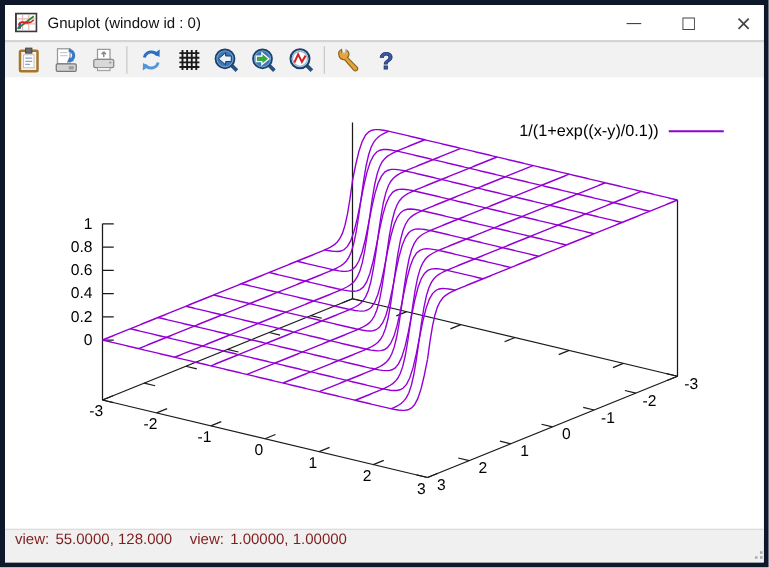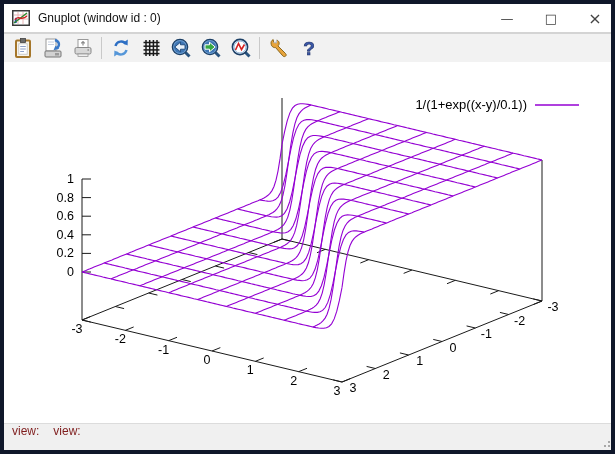--- a/index.html
+++ b/index.html
@@ -229,21 +229,23 @@
         <polyline points="122.4,250.0 125.0,250.6 127.6,251.2 130.2,251.9 132.8,252.5 135.4,253.1 138.0,253.7 140.6,254.3 143.2,255.0 145.8,255.6 148.4,256.2 151.0,256.8 153.6,257.4 156.2,258.1 158.8,258.7 161.4,259.3 164.0,259.9 166.6,260.5 169.2,261.2 171.8,261.8 174.4,262.4 177.0,263.0 179.6,263.6 182.2,264.3 184.8,264.9 187.4,265.5 190.0,266.1 192.6,266.7 195.2,267.4 197.8,268.0 200.4,268.6 203.0,269.2 205.6,269.8 208.2,270.5 210.8,271.1 213.4,271.7 216.0,272.3 218.6,272.9 221.2,273.6 223.8,274.2 226.4,274.8 229.0,275.4 231.6,276.0 234.2,276.7 236.8,277.3 239.4,277.9 242.0,278.5 244.6,279.1 247.2,279.8 249.8,280.4 252.4,281.0 255.0,281.6 257.6,282.2 260.2,282.9 262.8,283.5 265.4,284.1 268.0,284.7 270.6,285.3 273.2,286.0 275.8,286.6 278.4,287.2 281.0,287.8 283.6,288.4 286.2,289.0 288.8,289.7 291.4,290.3 294.0,290.8 296.6,291.4 299.2,291.9 301.8,292.3 304.4,292.5 307.0,292.5 309.6,291.8 312.2,290.3 314.8,287.1 317.4,281.7 320.0,273.3 322.6,261.9 325.2,248.8 327.8,236.2 330.4,226.0 333.0,219.0 335.6,214.7 338.2,212.3 340.8,211.3 343.4,210.9 346.0,211.0 348.6,211.3 351.2,211.8 353.8,212.3 356.4,212.9 359.0,213.5 361.6,214.1 364.2,214.7 366.8,215.3 369.4,215.9 372.0,216.5 374.6,217.1 377.2,217.8 379.8,218.4 382.4,219.0" fill="none" stroke="#9400d3" stroke-width="1.1"></polyline>
         <polyline points="100.2,259.0 102.8,259.6 105.4,260.2 108.0,260.9 110.6,261.5 113.2,262.1 115.8,262.7 118.4,263.3 121.0,264.0 123.6,264.6 126.2,265.2 128.8,265.8 131.4,266.4 134.0,267.1 136.6,267.7 139.2,268.3 141.8,268.9 144.4,269.5 147.0,270.2 149.6,270.8 152.2,271.4 154.8,272.0 157.4,272.6 160.0,273.3 162.6,273.9 165.2,274.5 167.8,275.1 170.4,275.7 173.0,276.4 175.6,277.0 178.2,277.6 180.8,278.2 183.4,278.8 186.0,279.5 188.6,280.1 191.2,280.7 193.8,281.3 196.4,281.9 199.0,282.6 201.6,283.2 204.2,283.8 206.8,284.4 209.4,285.0 212.0,285.7 214.6,286.3 217.2,286.9 219.8,287.5 222.4,288.1 225.0,288.8 227.6,289.4 230.2,290.0 232.8,290.6 235.4,291.2 238.0,291.9 240.6,292.5 243.2,293.1 245.8,293.7 248.4,294.3 251.0,295.0 253.6,295.6 256.2,296.2 258.8,296.8 261.4,297.4 264.0,298.1 266.6,298.7 269.2,299.3 271.8,299.9 274.4,300.5 277.0,301.2 279.6,301.8 282.2,302.4 284.8,303.0 287.4,303.6 290.0,304.3 292.6,304.9 295.2,305.5 297.8,306.1 300.4,306.7 303.0,307.2 305.6,307.7 308.2,308.2 310.8,308.4 313.4,308.4 316.0,307.8 318.6,306.4 321.2,303.5 323.8,298.4 326.4,290.3 329.0,279.2 331.6,266.1 334.2,253.3 336.8,242.9 339.4,235.5 342.0,230.9 344.6,228.4 347.2,227.2 349.8,226.8 352.4,226.9 355.0,227.2 357.6,227.6 360.2,228.1" fill="none" stroke="#9400d3" stroke-width="1.1"></polyline>
         <polyline points="78.0,268.0 80.6,268.6 83.2,269.2 85.8,269.9 88.4,270.5 91.0,271.1 93.6,271.7 96.2,272.3 98.8,273.0 101.4,273.6 104.0,274.2 106.6,274.8 109.2,275.4 111.8,276.1 114.4,276.7 117.0,277.3 119.6,277.9 122.2,278.5 124.8,279.2 127.4,279.8 130.0,280.4 132.6,281.0 135.2,281.6 137.8,282.3 140.4,282.9 143.0,283.5 145.6,284.1 148.2,284.7 150.8,285.4 153.4,286.0 156.0,286.6 158.6,287.2 161.2,287.8 163.8,288.5 166.4,289.1 169.0,289.7 171.6,290.3 174.2,290.9 176.8,291.6 179.4,292.2 182.0,292.8 184.6,293.4 187.2,294.0 189.8,294.7 192.4,295.3 195.0,295.9 197.6,296.5 200.2,297.1 202.8,297.8 205.4,298.4 208.0,299.0 210.6,299.6 213.2,300.2 215.8,300.9 218.4,301.5 221.0,302.1 223.6,302.7 226.2,303.3 228.8,304.0 231.4,304.6 234.0,305.2 236.6,305.8 239.2,306.4 241.8,307.1 244.4,307.7 247.0,308.3 249.6,308.9 252.2,309.5 254.8,310.2 257.4,310.8 260.0,311.4 262.6,312.0 265.2,312.6 267.8,313.3 270.4,313.9 273.0,314.5 275.6,315.1 278.2,315.7 280.8,316.4 283.4,317.0 286.0,317.6 288.6,318.2 291.2,318.8 293.8,319.5 296.4,320.1 299.0,320.7 301.6,321.3 304.2,321.9 306.8,322.5 309.4,323.1 312.0,323.6 314.6,324.0 317.2,324.3 319.8,324.3 322.4,323.8 325.0,322.5 327.6,319.8 330.2,314.9 332.8,307.2 335.4,296.4 338.0,283.5" fill="none" stroke="#9400d3" stroke-width="1.1"></polyline>
         <text x="523" y="105" text-anchor="end" font-size="13">1/(1+exp((x-y)/0.1))</text>
         <line x1="531" y1="101" x2="575" y2="101" stroke="#9400d3" stroke-width="1.5"></line>
       </svg>
   </div>
 
   <div class="statusbar">
     <span class="lbl">view:</span>
+    <span class="val">55.0000, 128.000</span>
     <span class="lbl2">view:</span>
+    <span class="val">1.00000, 1.00000</span>
     <svg class="grip" width="12" height="12">
       <g fill="#a8a8a8">
         <rect x="9" y="1" width="2" height="2"></rect>
         <rect x="5" y="5" width="2" height="2"></rect>
           <rect x="9" y="5" width="2" height="2"></rect>
         <rect x="1" y="9" width="2" height="2"></rect>
           <rect x="5" y="9" width="2" height="2"></rect>
           <rect x="9" y="9" width="2" height="2"></rect>
       </g>
     </svg>

